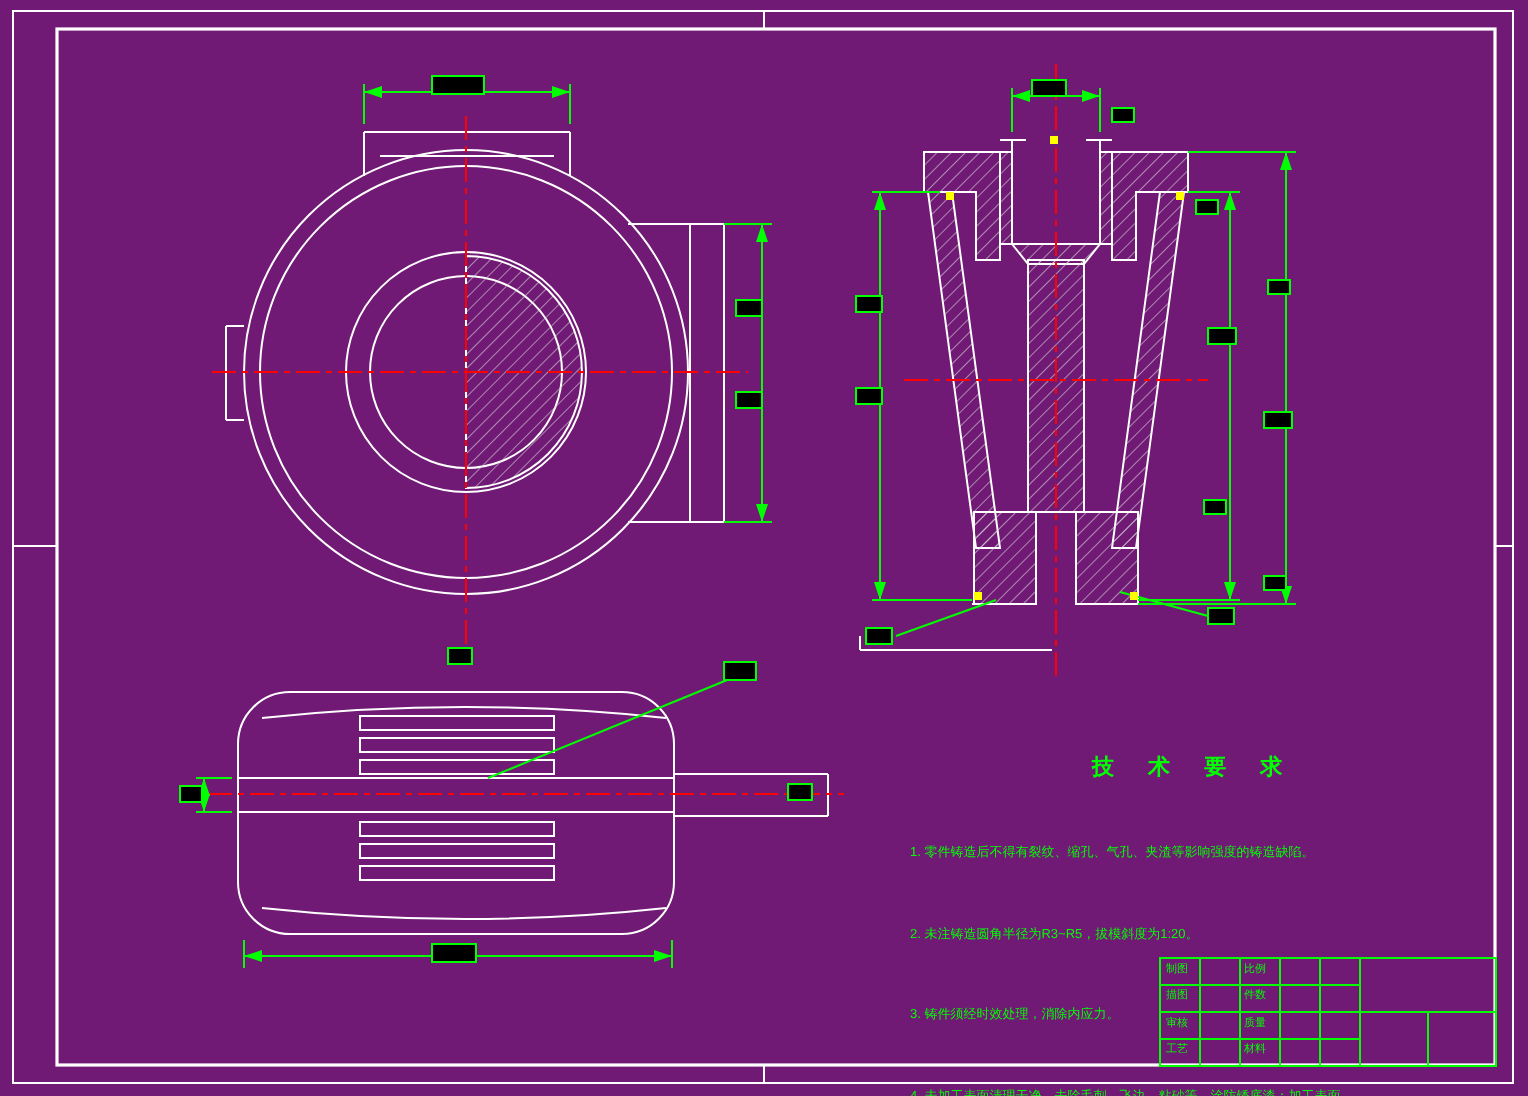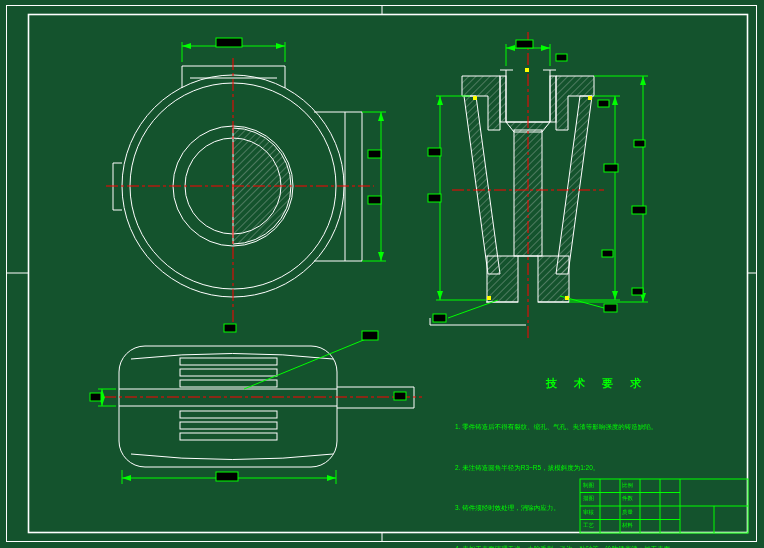--- a/index.html
+++ b/index.html
@@ -1,17 +1,17 @@
 <!DOCTYPE html>
 <html><head>
 <meta charset="utf-8">
 <style>
   html,body{margin:0;padding:0;background:#000;}
   .sheet{
-    position:relative;width:764px;height:548px;background:#14532d;overflow:hidden;
+    position:relative;width:764px;height:548px;background:#701a75;overflow:hidden;
     font-family:"Liberation Sans", sans-serif;
   }
   .sheet svg{position:absolute;left:0;top:0;}
   .txt{position:absolute;color:#00ff00;white-space:pre;}
   .tech-title{left:546px;top:376px;font-size:11px;letter-spacing:7px;font-weight:bold;}
   .tech-lines{left:455px;top:393px;font-size:6.5px;line-height:13.5px;width:270px;}
   .tb-label{font-size:5.5px;line-height:6px;}
 </style>
 </head>
 <body>

